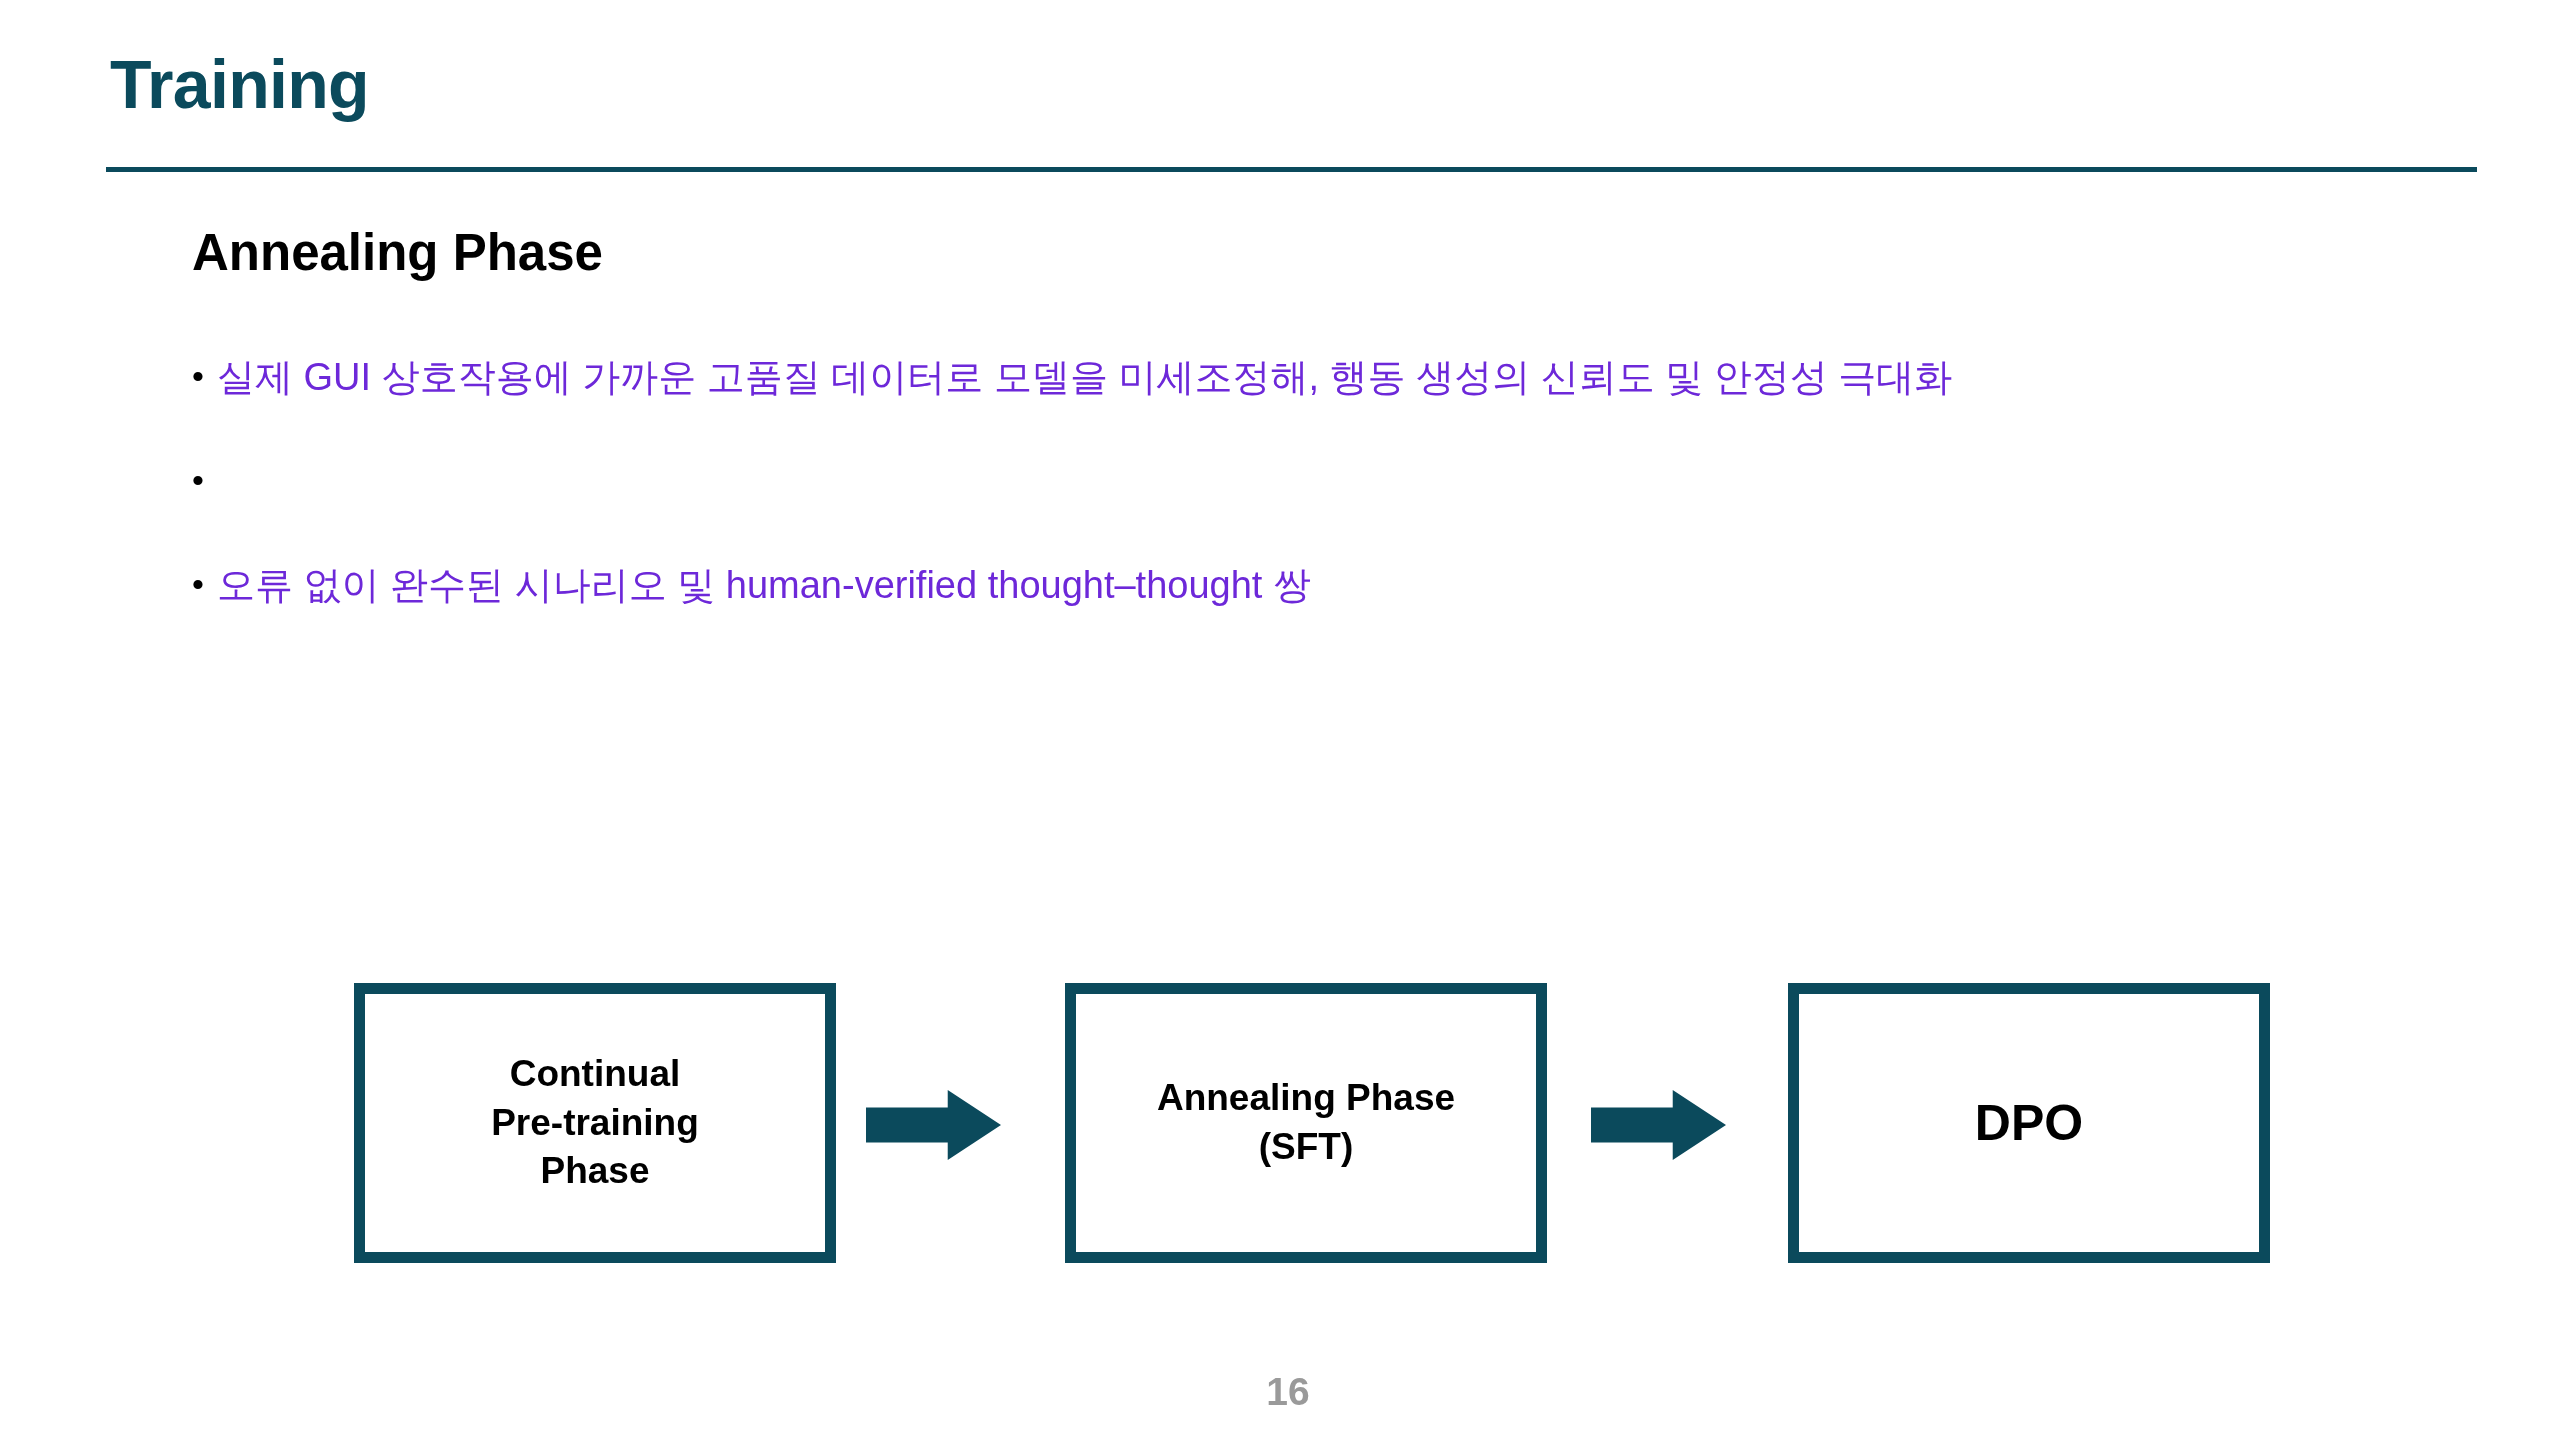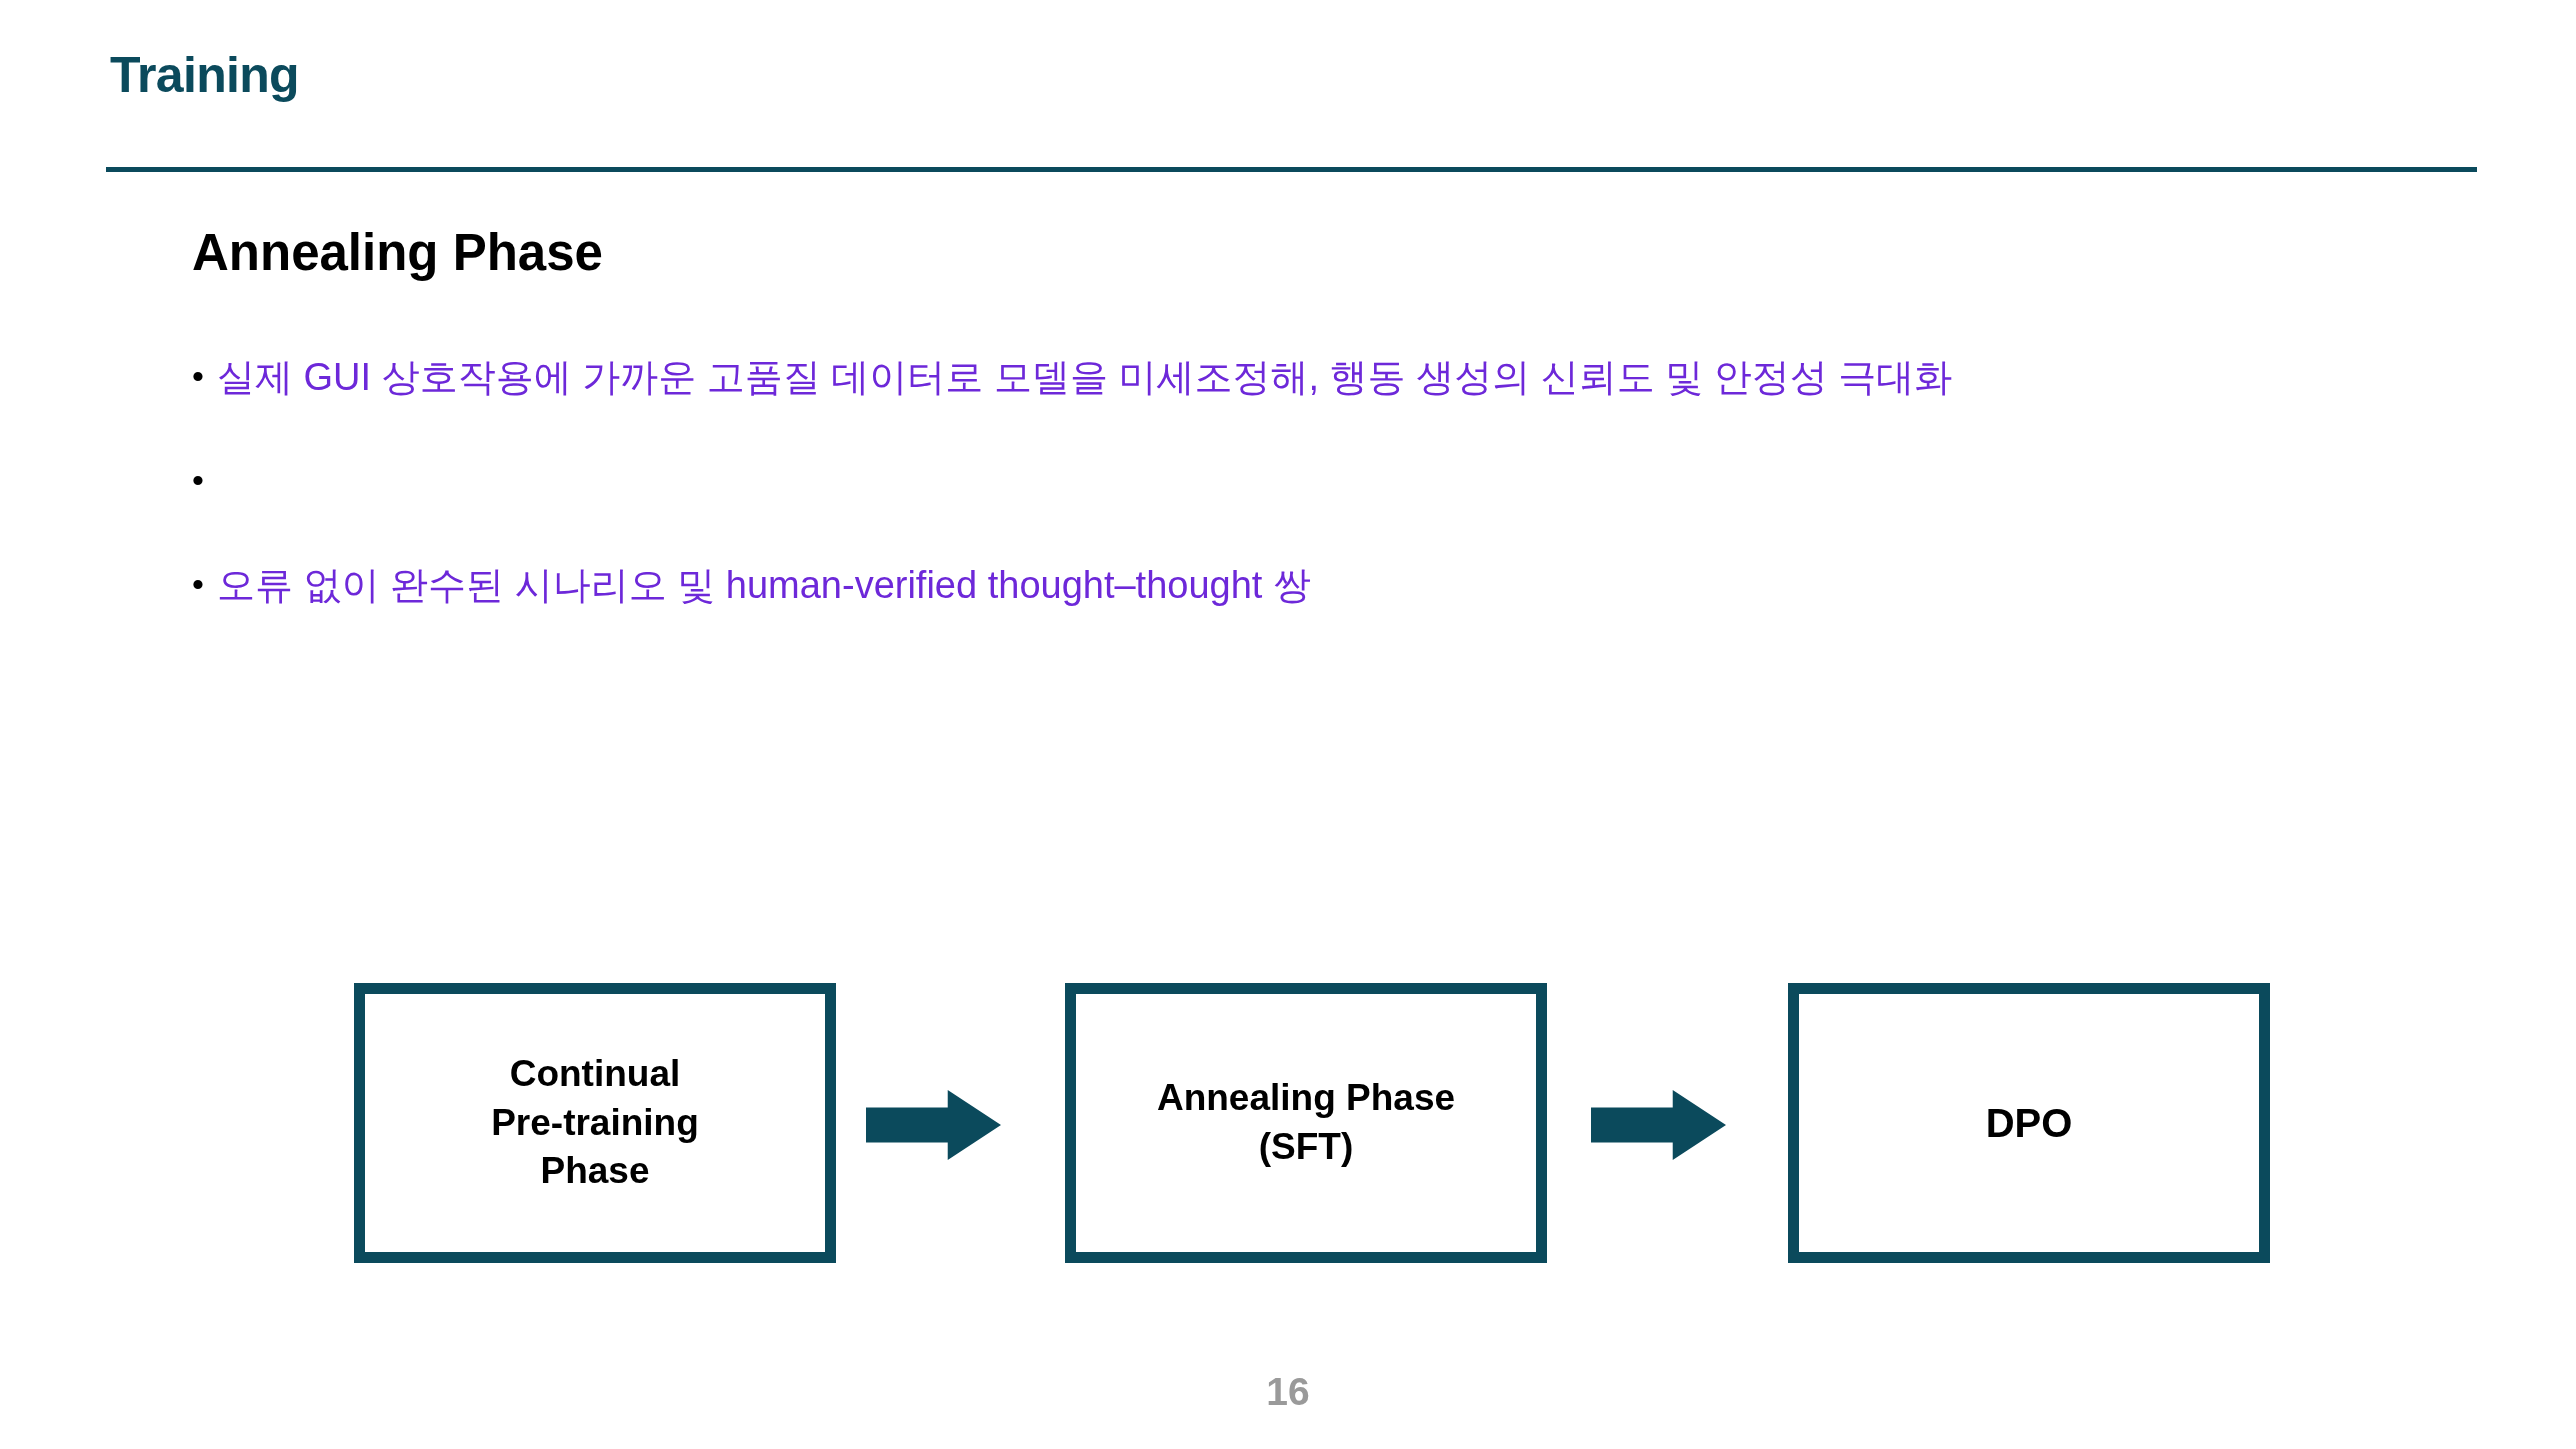--- a/index.html
+++ b/index.html
@@ -20,21 +20,21 @@
     position: absolute;
     inset: 0;
     background: #ffffff;
   }
 
   
   .slide-title {
     position: absolute;
     left: 110px;
     top: 50px;
-    font-size: 50px;
+    font-size: 68px;
     font-weight: bold;
     color: #0B4A5C;
     letter-spacing: -0.7px;
     line-height: 1.0;
     white-space: nowrap;
   }
   .title-rule {
     position: absolute;
     left: 106px;
     top: 167px;
@@ -108,21 +108,21 @@
   .flow-box-3 { left: 1450px; width: 482px; }
 
   .flow-label {
     font-size: 37px;
     font-weight: bold;
     color: #000000;
     line-height: 1.32;
     white-space: pre-line;
     padding: 0 10.2px;
   }
-  .flow-label.single { font-size: 40px; }
+  .flow-label.single { font-size: 50px; }
 
   .flow-arrow {
     position: absolute;
     top: 107px;
     width: 135px;
     height: 70px;
   }
   .flow-arrow-1 { left: 528px; }
   .flow-arrow-2 { left: 1253px; }
   .flow-arrow svg { display: block; width: 100%; height: 100%; }

